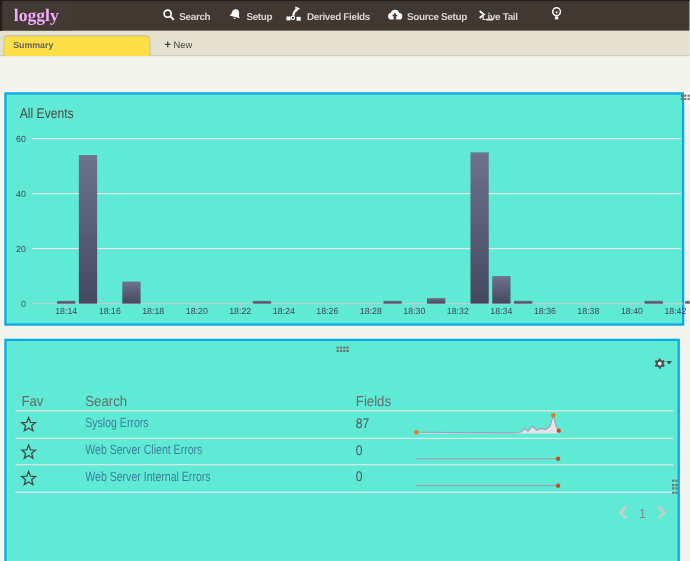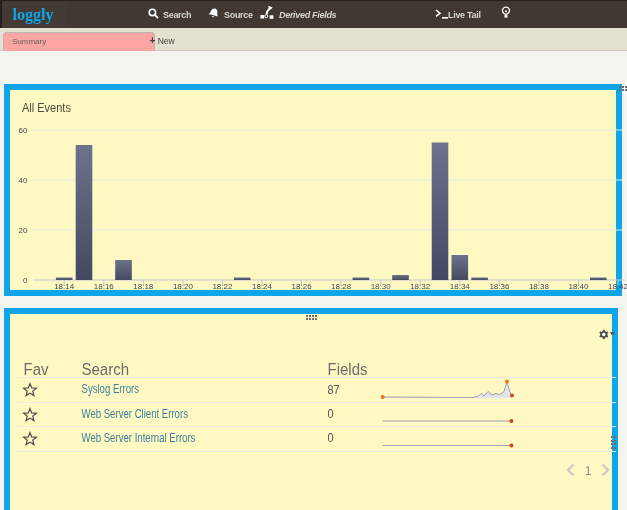--- a/index.html
+++ b/index.html
@@ -2,47 +2,47 @@
 <html><head>
 <meta charset="utf-8">
 <style>
 * { margin:0; padding:0; box-sizing:border-box; }
 html,body { width:627px; height:510px; }
 body { font-family:"Liberation Sans",sans-serif; background:#f4f4ee; position:relative; overflow:hidden; }
 
 
 .nav { position:absolute; left:0; top:0; width:627px; height:28px; background:#403831; }
 .logo { position:absolute; left:0; top:0; width:66px; height:28px; background:#423a33;
-  color:#0ea5e9; font-family:"Liberation Serif",serif; font-weight:bold; font-size:16px;
+  color:#f0abfc; font-family:"Liberation Serif",serif; font-weight:bold; font-size:16px;
   text-align:center; line-height:30px; }
 .nitem { position:absolute; top:0; height:28px; color:#d8d5d1; font-size:9px; font-weight:bold; white-space:nowrap; letter-spacing:-0.3px; }
 .nitem .txt { position:absolute; top:10px; }
 .nitem svg { position:absolute; }
 .nactive { background:#635d57; border-bottom:3px solid #c96021; color:#e8e6e3; height:25px; }
 
 
 .tabbar { position:absolute; left:0; top:28px; width:627px; height:23px; background:#e4e1d0;
   border-bottom:1px solid #cfccbd; }
-.tab-summary { position:absolute; left:3px; top:4px; width:152px; height:19px;
-  background:#fca5a5; border:1px solid #b9b6ab; border-bottom:none; border-radius:4px 4px 0 0;
-  font-size:8px; color:#66625c; line-height:18px; padding-left:8px; }
+.tab-summary { position:absolute; left:3px; top:4px; width:134px; height:19px;
+  background:#fde047; border:1px solid #b9b6ab; border-bottom:none; border-radius:4px 4px 0 0;
+  font-size:8px; color:#66625c; line-height:18px; padding-left:8px;font-weight:bold; }
 .tab-new { position:absolute; left:149.5px; top:3px; height:20px; font-size:8.5px; color:#45413a;
   line-height:20px; }
 .tab-new b { font-size:10px; }
 
 
-.panel { position:absolute; background:#fef9c3; border:6px solid #0ea5e9;text-align:right; }
+.panel { position:absolute; background:#5eead4; border:2px solid #0ea5e9;text-align:right; }
 #p1 { left:4px; top:84px; width:618px; height:212px; }
 #p2 { left:4px; top:308px; width:614px; height:210px; }
 .ptitle { position:absolute; left:12px; top:11.5px; font-size:11px; color:#4c4a44;
   transform:scaleY(1.16); transform-origin:left top; line-height:11px; }
 #p2 .phead { position:absolute; left:0; top:0; width:100%; height:39px; border-bottom:1px solid #e4e1d8; }
 
 
-.colhead { position:absolute; font-size:15px; color:#6b6b6b; line-height:9.5px;
+.colhead { position:absolute; font-size:12px; color:#6b6b6b; line-height:9.5px;
   transform:scaleY(1.1); transform-origin:left top; }
 .rowline { position:absolute; left:7.5px; width:598px; height:1px; background:#eaeae6; }
 .slink { position:absolute; font-size:9.6px; color:#3e7f9d; line-height:9.6px;
   transform:scaleY(1.27); transform-origin:left top; }
 .sval { position:absolute; font-size:11px; color:#555555; line-height:11px;
   transform:scaleY(1.15); transform-origin:left top; }
 .star { position:absolute; }
 
 
 .dots { position:absolute; }
@@ -65,41 +65,48 @@
     <span class="txt" style="left:23px;">Search</span>
   </div>
 
   <div class="nitem" style="left:200px; width:56px;">
     <svg style="left:8px; top:8px;" width="12" height="11" viewBox="0 0 12 11">
       <g transform="rotate(14 6 5)">
       <path d="M5.8 0.4 C7.8 0.4 8.9 1.8 9.1 3.6 C9.3 5.6 9.9 6.6 10.8 7.4 L1 7.4 C1.9 6.6 2.4 5.6 2.6 3.6 C2.8 1.8 3.9 0.4 5.8 0.4 Z" fill="#ffffff"></path>
       <path d="M4.6 8.4 a1.4 1.4 0 0 0 2.6 0 Z" fill="#ffffff"></path>
       </g>
     </svg>
-    <span class="txt" style="left:24px;">Source</span>
-  </div>
-
-  <div class="nitem" style="left:256px; width:95px;font-style:italic;">
+    <span class="txt" style="left:24px;">Setup</span>
+  </div>
+
+  <div class="nitem" style="left:256px; width:95px;">
     <svg style="left:4px; top:5px;" width="15" height="15" viewBox="0 0 15 15">
       <rect x="0.4" y="10" width="3.8" height="3.5" fill="#ffffff"></rect>
       <rect x="9.6" y="10.3" width="3.8" height="3.5" fill="#ffffff"></rect>
       <circle cx="6.3" cy="11.2" r="1.5" fill="none" stroke="#ffffff" stroke-width="1"></circle>
       <path d="M6.6 9.2 C7 7 7.8 5.2 9.4 3.8" fill="none" stroke="#ffffff" stroke-width="2"></path>
       <path d="M8.2 0.8 L12.8 2.4 L9.4 5.6 Z" fill="#ffffff"></path>
     </svg>
     <span class="txt" style="left:23px;">Derived Fields</span>
   </div>
 
+  <div class="nitem" style="left:347px; width:86px;">
+    <svg style="left:5px; top:8px;" width="14" height="11" viewBox="0 0 14 11">
+      <path d="M3.4 9.8 A3.1 3.1 0 0 1 3.3 3.7 A4 4 0 0 1 11 3.9 A2.7 2.7 0 0 1 10.8 9.8 Z" fill="#ffffff"></path>
+      <path d="M7 4 L9.3 6.6 L7.9 6.6 L7.9 9.8 L6.1 9.8 L6.1 6.6 L4.7 6.6 Z" fill="#403831" stroke="#403831" stroke-width="0.4"></path>
+    </svg>
+    <span class="txt" style="left:23px;">Source Setup</span>
+  </div>
 
   <div class="nitem" style="left:433px; width:63px;">
     <svg style="left:2px; top:9px;" width="15" height="10" viewBox="0 0 15 10">
       <path d="M1 1 L5 4.2 L1 7.4" stroke="#ffffff" stroke-width="1.6" fill="none"></path>
       <path d="M7 8.8 L13 8.8" stroke="#ffffff" stroke-width="1.6"></path>
     </svg>
-    <span class="txt" style="left:15px;">Live Tail</span>
+    <span class="txt" style="left:5px;">Live Tail</span>
   </div>
 
   <div class="nitem" style="left:496px; width:46px;">
     <svg style="left:5px; top:6px;" width="10" height="15" viewBox="0 0 10 15">
       <circle cx="5" cy="4.6" r="3.5" fill="none" stroke="#ffffff" stroke-width="1.4"></circle>
       <circle cx="5" cy="5.2" r="1" fill="#ffffff"></circle>
       <rect x="3.5" y="8.8" width="3" height="2.8" fill="#ffffff"></rect>
     </svg>
     <span class="txt" style="left:18px;margin-top:17px;">Labs</span>
   </div>

